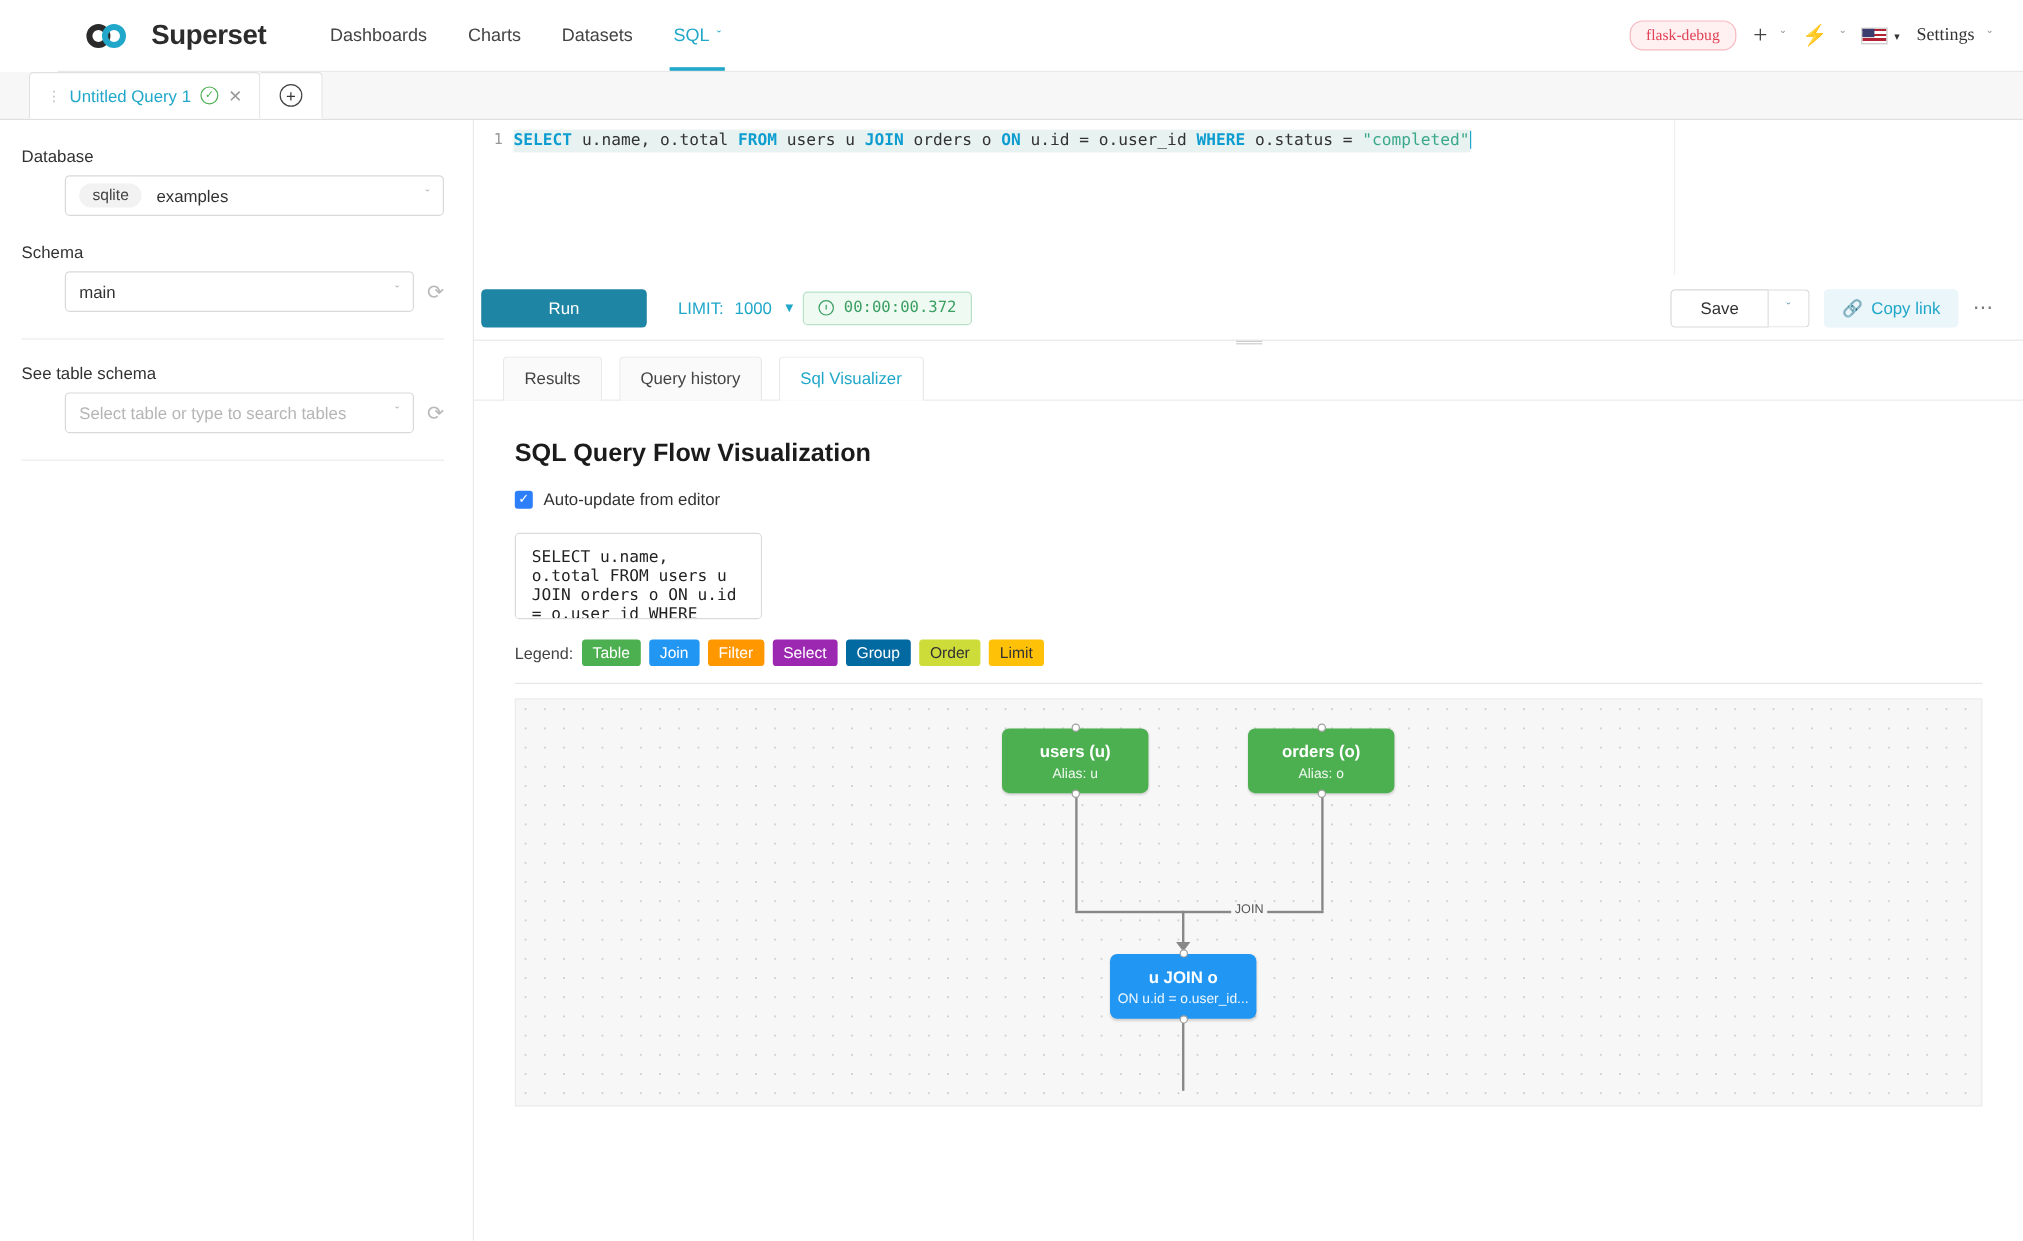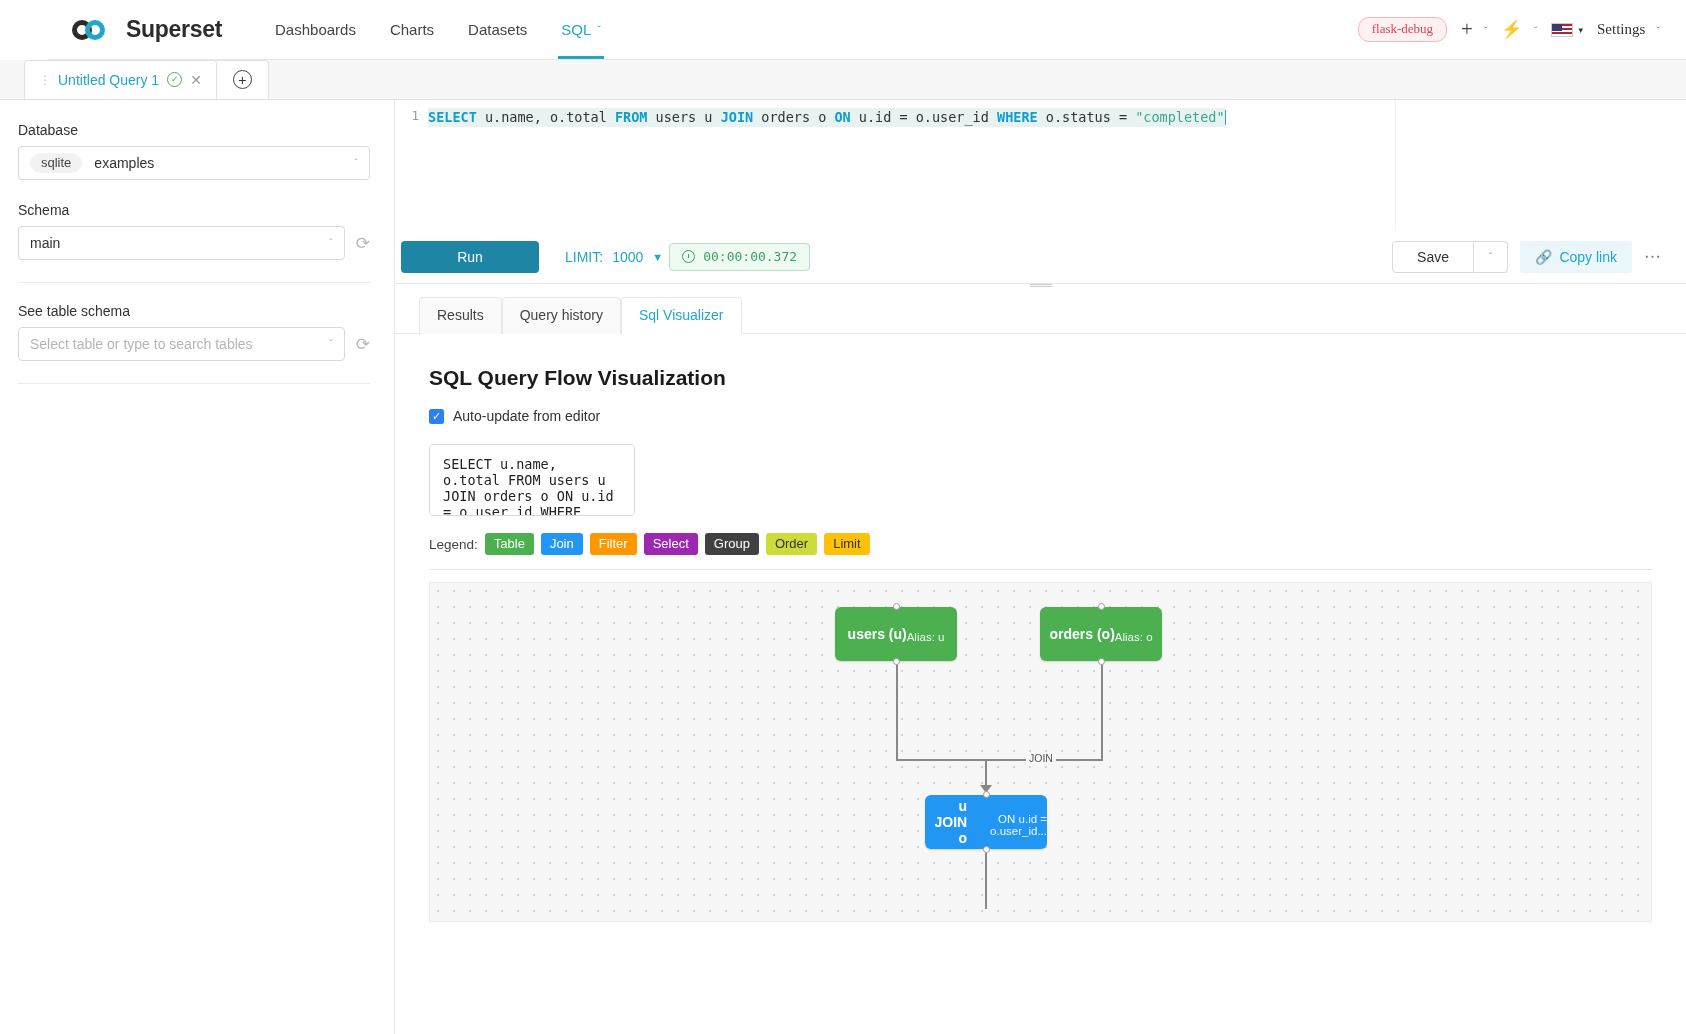--- a/index.html
+++ b/index.html
@@ -99,21 +99,21 @@
 
   
   .leftpanel {
     width:395px; flex:none; padding:22px 24px 0 18px; background:#fff;
     border-right:1px solid #e8e8e8; position:relative;
   }
   .field-label { font-size:14px; color:#323232; margin-bottom:8px; }
   .select-box {
     height:34px; border:1px solid #d9d9d9; border-radius:4px;
     display:flex; align-items:center; padding:0 11px; background:#fff;
-    font-size:14px; color:#323232; cursor:pointer;
+    font-size:14px; color:#323232; cursor:pointer;margin-left:36px;
   }
   .select-box .caret { margin-left:auto; color:#b0b0b0; font-size:11px; }
   .db-pill {
     background:#f2f2f2; border-radius:11px; padding:2px 11px 3px;
     font-size:13px; color:#444; margin-right:12px;
   }
   .placeholder { color:#b5b5b5; }
   .row-with-refresh { display:flex; align-items:center; gap:11px; }
   .row-with-refresh .select-box { flex:1; }
   .refresh-icon { color:#b9b9b9; font-size:17px; cursor:pointer; line-height:1;}
@@ -183,21 +183,21 @@
     font-family:inherit;
   }
   .dots { color:#777; font-size:17px; cursor:pointer; letter-spacing:1px; }
   .drag-handle {
     position:absolute; left:50%; transform:translateX(-50%); bottom:-4px;
     width:22px; height:3px; border-top:1px solid #ccc; border-bottom:1px solid #ccc;
   }
 
   
   .resulttabs {
-    display:flex; gap:0; padding:12px 0 0 24px; background:#fff;
+    display:flex; gap:14px; padding:12px 0 0 24px; background:#fff;
     border-bottom:1px solid #e8e8e8;
   }
   .rtab {
     padding:9px 17px 10px; font-size:14px; color:#444; cursor:pointer;
     border:1px solid #e8e8e8; border-bottom:none; border-radius:4px 4px 0 0;
     background:#fafafa; position:relative; top:1px;
   }
   .rtab.active { color:#20a7c9; background:#fff; border-bottom:1px solid #fff; }
 
   
@@ -223,22 +223,22 @@
   .legend { display:flex; align-items:center; gap:7px; margin:0 10px 14px 10px; font-size:13.5px; color:#444; }
   .lg-chip { border-radius:3px; padding:3px 9px 4px; font-size:13px; color:#fff; }
   .legend-rule { height:1px; background:#e6e6e6; margin:0 10px 12px 10px; }
 
   .canvas {
     margin:0 10px; height:340px; background:#f7f7f7; border:1px solid #ececec;
     background-image: radial-gradient(#d2d2d2 1px, transparent 1px);
     background-size: 16px 16px; position:relative; overflow:hidden;
   }
   .node {
-    position:absolute; border-radius:6px; color:#fff; text-align:right;
-    display:flex; align-items:center; justify-content:center;
+    position:absolute; border-radius:6px; color:#fff; text-align:left;
+    display:flex; flex-direction:column; align-items:center; justify-content:center;
     box-shadow:0 1px 2px rgba(0,0,0,.15); cursor:pointer;
   }
   .node .n-title { font-size:14px; font-weight:bold; }
   .node .n-sub { font-size:11.5px; opacity:.92; margin-top:5px; }
   .handle {
     position:absolute; width:7px; height:7px; border-radius:50%;
     background:#fff; border:1px solid #9e9e9e; left:50%; margin-left:-3.5px;
   }
   .handle.top { top:-4px; }
   .handle.bot { bottom:-4px; }
@@ -403,21 +403,21 @@
 
 
       <textarea class="sql-text" style="">SELECT u.name, o.total FROM users u JOIN orders o ON u.id = o.user_id WHERE o.status = "completed"</textarea>
 
       <div class="legend">
         <span>Legend:</span>
         <span class="lg-chip" style="background:#4caf50">Table</span>
         <span class="lg-chip" style="background:#2196f3">Join</span>
         <span class="lg-chip" style="background:#ff9800">Filter</span>
         <span class="lg-chip" style="background:#9c27b0">Select</span>
-        <span class="lg-chip" style="background:#404040">Group</span>
+        <span class="lg-chip" style="background:#0369a1">Group</span>
         <span class="lg-chip" style="background:#cddc39;color:#333">Order</span>
         <span class="lg-chip" style="background:#ffc107;color:#333">Limit</span>
       </div>
       <div class="legend-rule"></div>
 
       <div class="canvas">
 
         <div class="edge" style="left:466px; top:78px; width:2px; height:98px;"></div>
         <div class="edge" style="left:466px; top:176px; width:89px; height:2px;"></div>
         <div class="edge" style="left:671px; top:78px; width:2px; height:98px;"></div>

